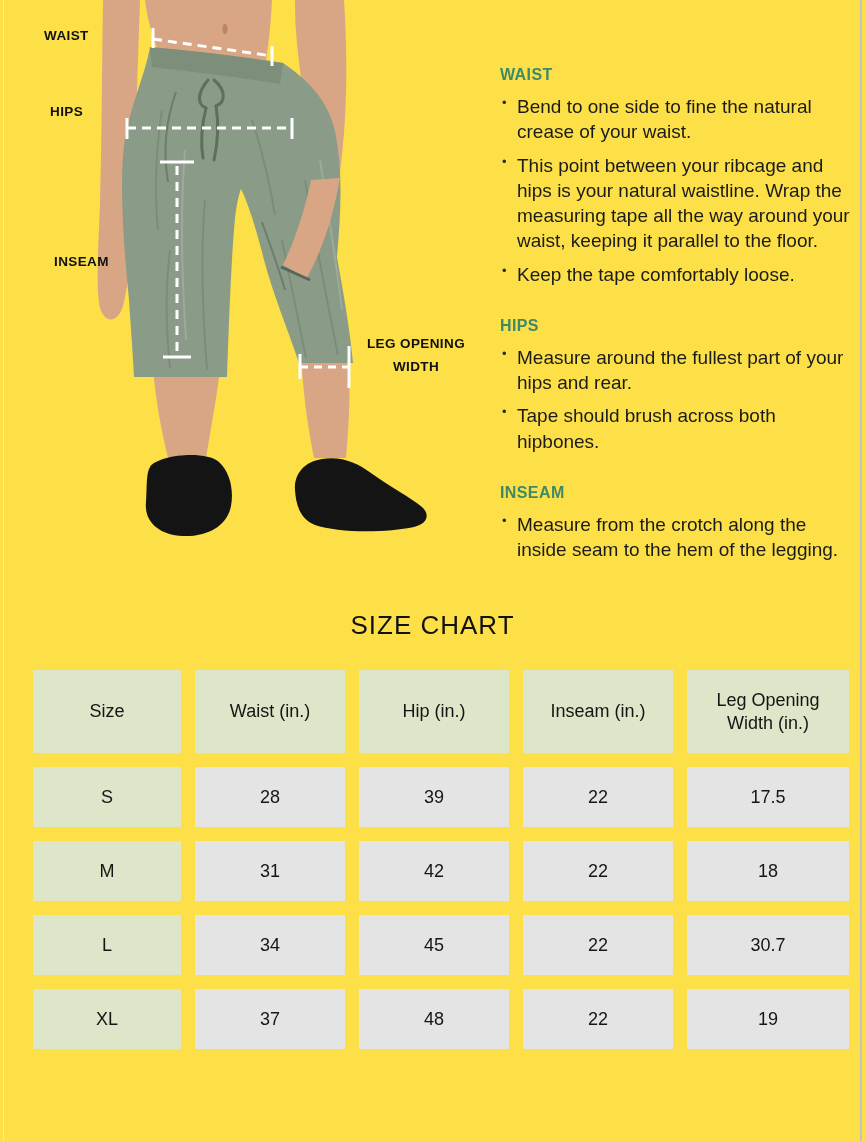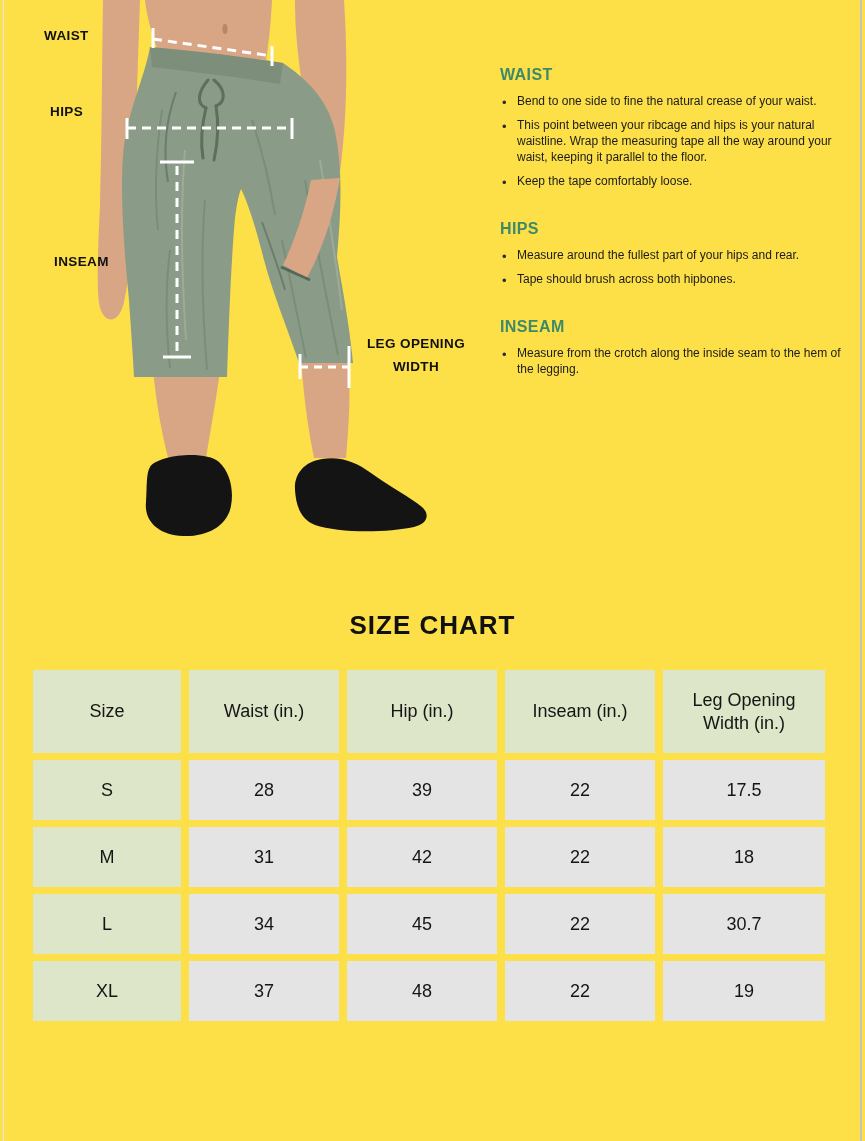--- a/index.html
+++ b/index.html
@@ -24,37 +24,37 @@
 
   
   .instructions{position:absolute;left:500px;top:66px;width:358px;}
   .instr-section{margin:0 0 30px 0;}
   .instr-heading{
     font-size:16px;font-weight:bold;color:#3e8968;letter-spacing:.4px;margin:0 0 10px 0;
   }
   .instr-list{list-style:none;margin:0;padding:0;}
   .instr-list li{
     position:relative;padding-left:17px;margin:0 4px 8px 0;
-    font-size:12px;line-height:1.33;color:#1b1b1b;
+    font-size:19px;line-height:1.33;color:#1b1b1b;
   }
   .instr-list li::before{
     content:"•";position:absolute;left:2px;top:0;font-size:13px;color:#2a2a2a;
   }
 
   
   .chart-title{
     position:absolute;left:0;top:610px;width:865px;text-align:center;
-    font-size:26px;font-weight:bold;letter-spacing:1px;color:#111;
+    font-size:26px;font-weight:normal;letter-spacing:1px;color:#111;
   }
   .size-table{
     position:absolute;left:33px;top:670px;
     display:grid;
     grid-template-columns:148px 150px 150px 150px 162px;
     grid-template-rows:83px 60px 60px 60px 60px;
-    column-gap:8px;row-gap:7px;
+    column-gap:8px;row-gap:7px;gap:14px;
   }
   .cell{
     display:flex;align-items:center;justify-content:center;text-align:center;
     font-size:18px;color:#151515;padding:0 14px;line-height:1.25;
   }
   .cell.head{background:#dde6c8;}
   .cell.label{background:#dde6c8;}
   .cell.value{background:#e4e4e4;text-align:right;}
 </style>
 </head>

